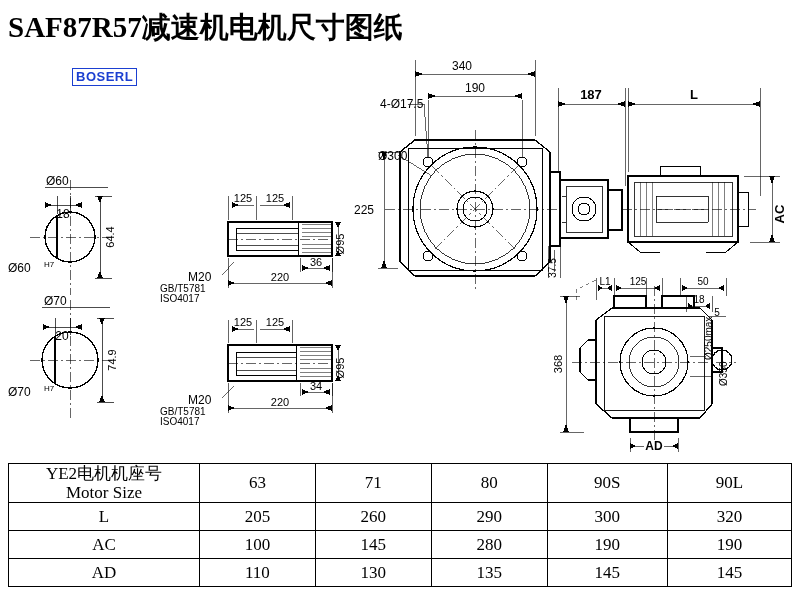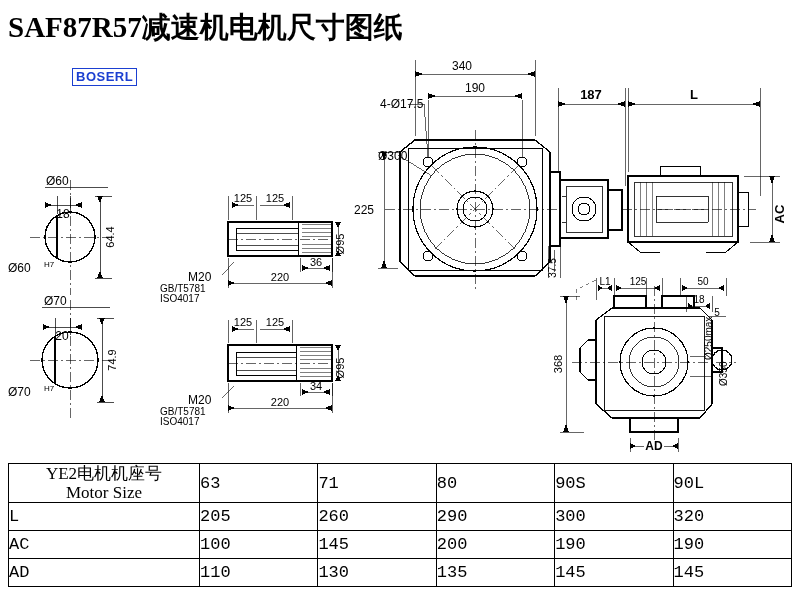--- a/index.html
+++ b/index.html
@@ -28,21 +28,21 @@
   svg.draw{position:absolute;left:0;top:0;}
 
   
   .tbl{
     position:absolute;left:8px;top:463px;width:784px;
     border-collapse:collapse;
     font-family:"Liberation Serif", serif;
     font-size:17px;
   }
   .tbl td{
-    border:1px solid #000;text-align:left;height:27px;padding:0;font-family:Liberation Mono, monospace;
+    border:1px solid #000;text-align:center;height:27px;padding:0;
   }
   .tbl .hdr-cn{
     font-family:"Liberation Serif", serif;
     font-size:17px;line-height:19px;text-align:center;
   }
   .tbl .lbl{width:190px;}
   .tbl td.colw{width:auto;}
 </style>
 </head>
 <body>
@@ -336,21 +336,21 @@
       <td>205</td>
       <td>260</td>
       <td>290</td>
       <td>300</td>
       <td>320</td>
     </tr>
     <tr>
       <td class="lbl">AC</td>
       <td>100</td>
       <td>145</td>
-      <td>200</td>
+      <td>280</td>
       <td>190</td>
       <td>190</td>
     </tr>
     <tr>
       <td class="lbl">AD</td>
       <td>110</td>
       <td>130</td>
       <td>135</td>
       <td>145</td>
       <td>145</td>

